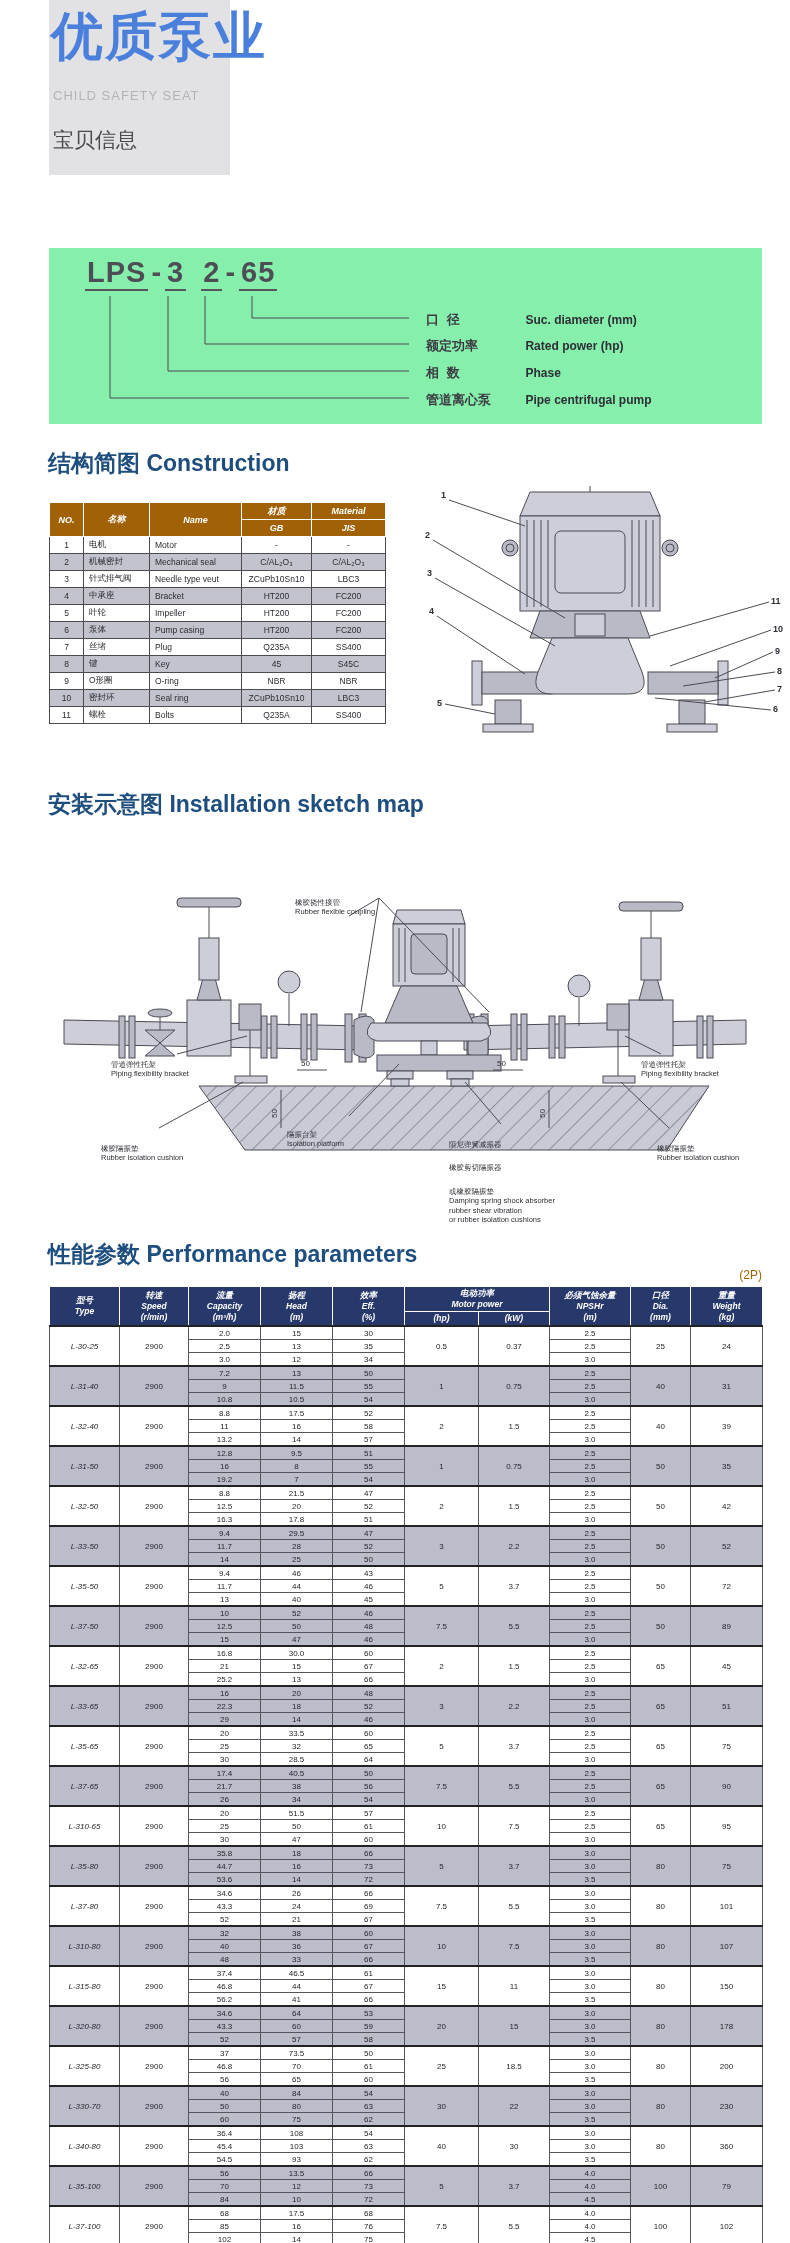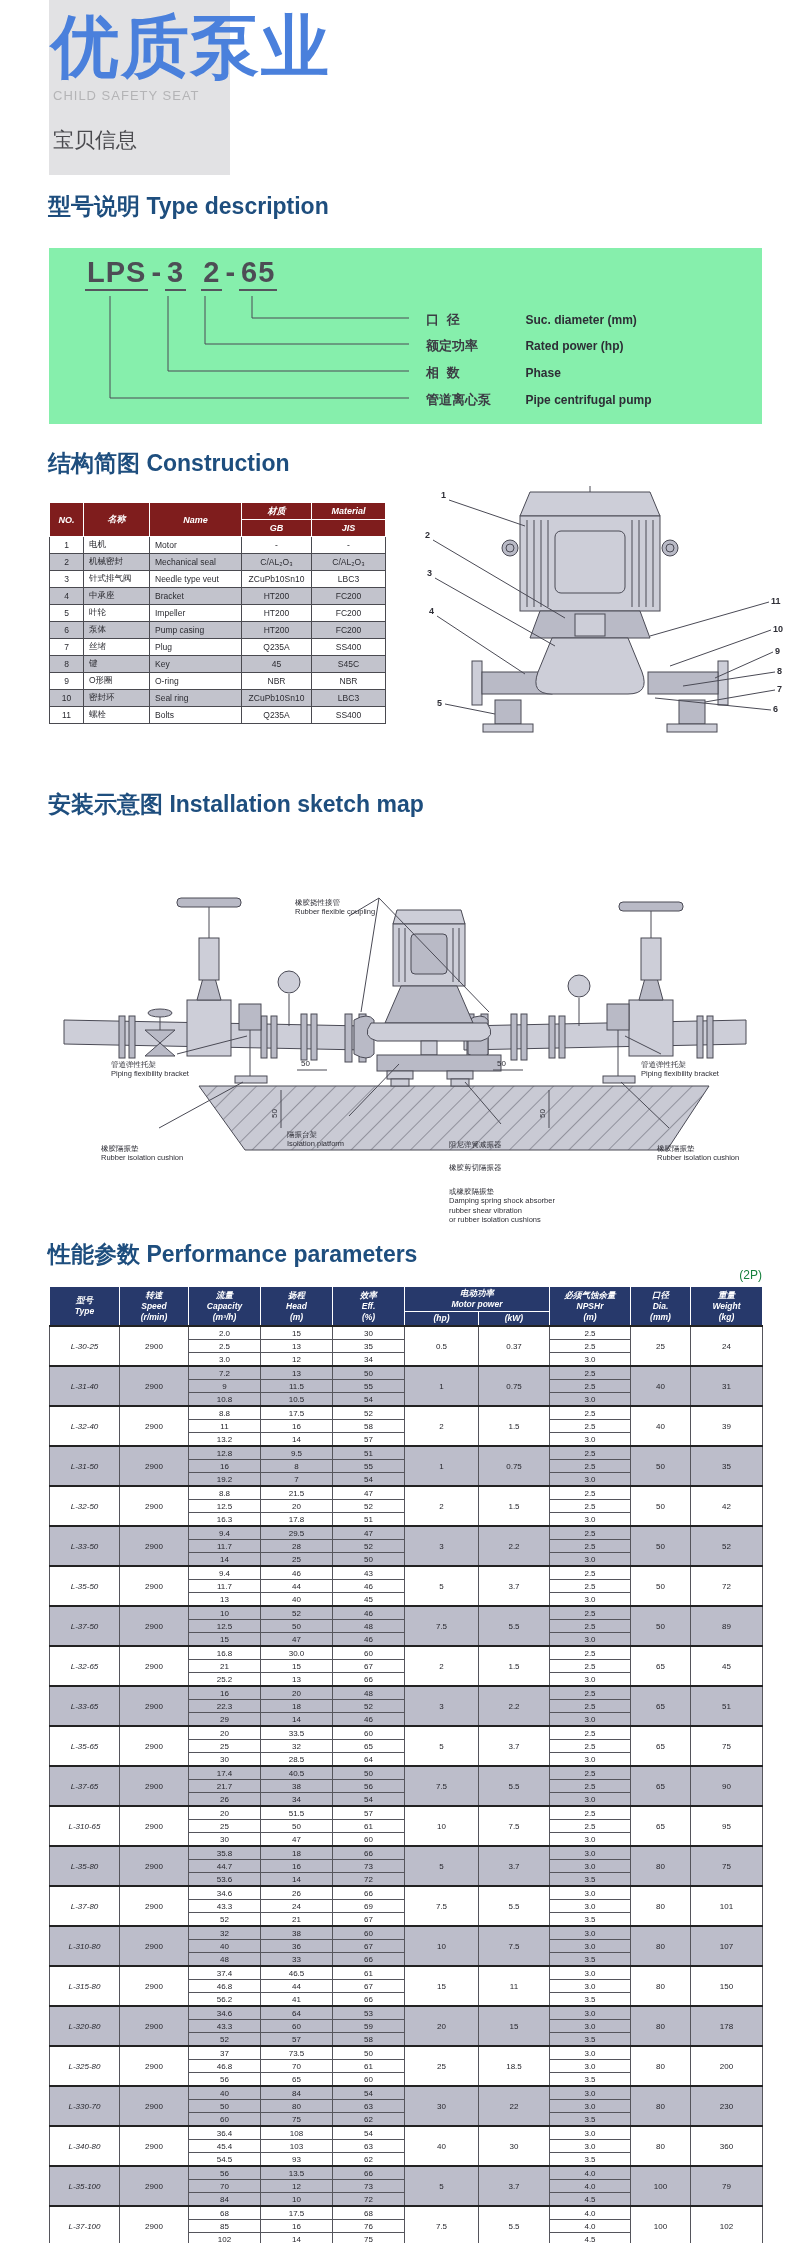--- a/index.html
+++ b/index.html
@@ -1,59 +1,59 @@
 <!DOCTYPE html>
 <html><head>
 <meta charset="utf-8">
 <style>
   html,body{margin:0;padding:0;background:#fff;}
   body{font-family:"Liberation Sans","DejaVu Sans",sans-serif;color:#333;}
   #page{position:relative;width:790px;height:2243px;background:#fff;overflow:hidden;}
 
   
   .hdr-box{position:absolute;left:49px;top:0;width:181px;height:175px;background:#e2e2e4;}
-  .brand{position:absolute;left:51px;top:2px;font-size:68px;font-weight:bold;color:#4a80dc;letter-spacing:2px;white-space:nowrap;}
+  .brand{position:absolute;left:51px;top:2px;font-size:52px;font-weight:bold;color:#4a80dc;letter-spacing:2px;white-space:nowrap;}
   .brand-sub{position:absolute;left:53px;top:88px;font-size:13px;color:#b4b4b6;letter-spacing:1px;}
   .tagline{position:absolute;left:53px;top:126px;font-size:21px;color:#4a4a4e;}
 
   
   .sec-h{position:absolute;left:48px;font-size:23px;font-weight:600;color:#1e4e7e;white-space:nowrap;}
 
   
   .type-panel{position:absolute;left:49px;top:248px;width:713px;height:176px;background:#86efac;}
   .model-line{position:absolute;left:36px;top:8px;font-size:29px;font-weight:bold;color:#4d4d55;letter-spacing:1px;white-space:nowrap;}
   .model-line .u{border-bottom:2px solid #55555e;padding:0 2px 1px 2px;}
   .model-line .d{padding:0 3px;}
   .tp-svg{position:absolute;left:0;top:0;}
   .legend-row{position:absolute;white-space:nowrap;}
   .legend-zh{display:inline-block;width:95px;font-size:13px;font-weight:bold;color:#3c3c44;font-family:Liberation Mono, monospace;}
   .legend-en{font-size:12px;font-weight:600;color:#2e2e36;}
 
   
   table{border-collapse:collapse;}
   .ctab{position:absolute;left:49px;top:502px;width:336px;table-layout:fixed;}
-  .ctab th{background:#7f1d1d;color:#fff;font-size:9px;font-style:italic;font-weight:bold;border:1px solid #fff;height:16px;padding:0;margin-top:16px;}
+  .ctab th{background:#a16207;color:#fff;font-size:9px;font-style:italic;font-weight:bold;border:1px solid #fff;height:16px;padding:0;margin-top:16px;}
   .ctab td{border:1px solid #4a4a50;font-size:8.5px;height:16px;padding:0 2px;color:#2b2b31;text-align:center;}
   .ctab tr.alt td{background:#c2c3cc;}
   .ctab td.l{text-align:left;padding-left:5px;}
   .c-no{width:34px;}.c-zh{width:66px;}.c-en{width:92px;}.c-gb{width:70px;}.c-jis{width:74px;}
 
   
   .pump-wrap{position:absolute;left:415px;top:486px;width:375px;height:255px;}
   .inst-wrap{position:absolute;left:49px;top:798px;width:713px;height:395px;}
   svg .ln{stroke:#4a4a55;stroke-width:1;fill:none;}
   svg .shape{fill:#cdced8;stroke:#4a4a55;stroke-width:1;}
   svg .shape2{fill:#b9bac6;stroke:#4a4a55;stroke-width:1;}
   svg .callout{font-size:9px;font-weight:bold;fill:#2e2e36;}
   .inst-label{position:absolute;font-size:7.5px;color:#2e2e36;line-height:1.25;white-space:nowrap;}
   .inst-label .zh{font-weight:normal;margin-top:14px;}
   svg .dim{font-size:8px;fill:#2e2e36;}
 
   
-  .pnote{position:absolute;right:28px;top:1268px;font-size:12px;color:#15803d;}
+  .pnote{position:absolute;right:28px;top:1268px;font-size:12px;color:#a16207;}
   .ptab{position:absolute;left:49px;top:1286px;width:713px;table-layout:fixed;}
   .ptab th{background:#27396b;color:#fff;font-size:8.5px;font-style:italic;font-weight:bold;border:1px solid #fff;padding:1px 0;line-height:1.3;}
   .ptab th .unit{font-weight:bold;}
   .ptab td{border:1px solid #55555c;font-size:8px;text-align:center;padding:0;height:12px;color:#26262c;}
   .ptab tr.galt td{background:#bcbdca;}
   .ptab tr.gfirst td{border-top:2px solid #222;}
   .ptab td.type{font-style:italic;font-weight:normal;}
   .col-type{width:70px;}.col-speed{width:69px;}.col-cap{width:72px;}.col-head{width:72px;}
   .col-eff{width:72px;}.col-hp{width:74px;}.col-kw{width:71px;}.col-np{width:81px;}
   .col-dia{width:60px;}.col-wt{width:72px;}
@@ -61,21 +61,20 @@
 </head>
 <body>
 
 <div id="page">
 
   <div class="hdr-box"></div>
   <div class="brand">优质泵业</div>
   <div class="brand-sub">CHILD SAFETY SEAT</div>
   <div class="tagline">宝贝信息</div>
 
-  <div class="sec-h" style="top:191px;">型号说明 Type description</div>
 
   <div class="type-panel">
     <div class="model-line">
       <span class="u">LPS</span><span class="d">-</span><span class="u">3</span><span class="d">&nbsp;</span><span class="u">2</span><span class="d">-</span><span class="u">65</span>
     </div>
     <svg class="tp-svg" width="713" height="176">
       <polyline class="ln" points="203,48 203,70 360,70"></polyline>
       <polyline class="ln" points="156,48 156,96 360,96"></polyline>
       <polyline class="ln" points="119,48 119,123 360,123"></polyline>
       <polyline class="ln" points="61,48 61,150 360,150"></polyline>

